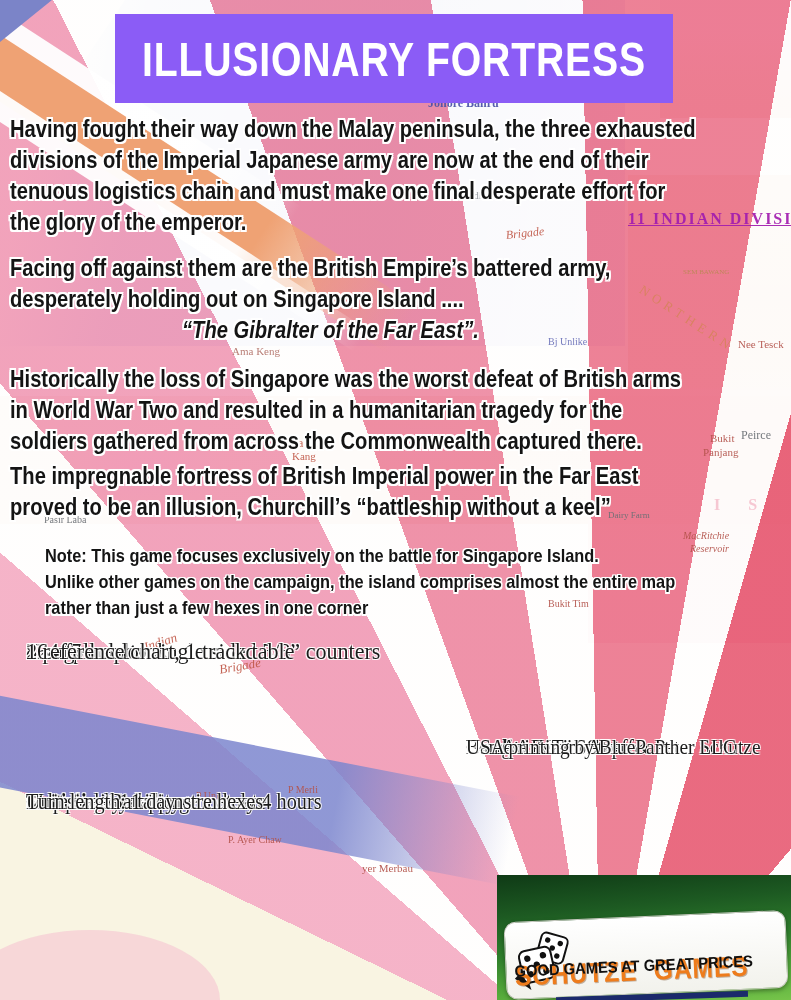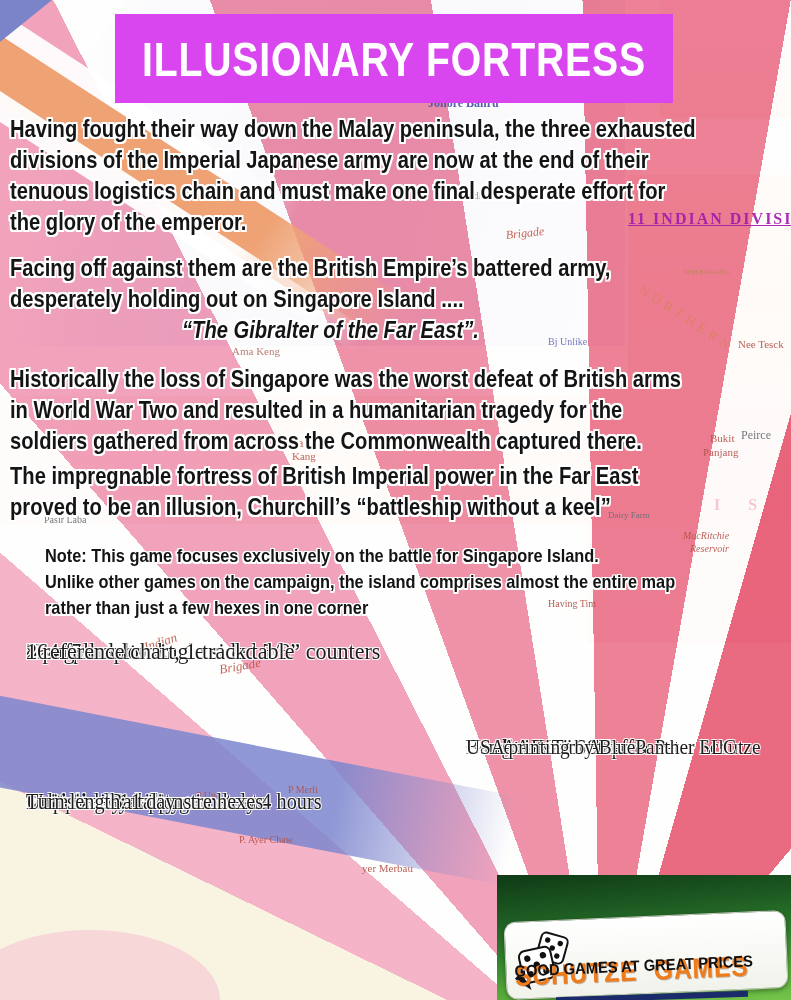--- a/index.html
+++ b/index.html
@@ -115,30 +115,30 @@
       <span class="maplabel" style="left: 278px; top: 436px; color: rgb(192, 88, 72); font-size: 12px;">Choa Chu</span>
       <span class="maplabel" style="left: 292px; top: 450px; color: rgb(192, 88, 72); font-size: 11px;">Kang</span>
       <span class="maplabel" style="left: 710px; top: 432px; color: rgb(179, 82, 74); font-size: 11px;">Bukit</span>
       <span class="maplabel" style="left: 703px; top: 446px; color: rgb(179, 82, 74); font-size: 11px;">Panjang</span>
       <span class="maplabel" style="left: 741px; top: 428px; color: rgb(106, 111, 116); font-size: 12px;">Peirce</span>
       <span class="maplabel" style="left: 44px; top: 514px; color: rgb(106, 111, 116); font-size: 10px;">Pasir Laba</span>
       <span class="maplabel" style="left: 714px; top: 496px; color: rgb(246, 195, 207); font-size: 16px; letter-spacing: 12px; font-weight: bold;">I   S</span>
       <span class="maplabel" style="left: 608px; top: 510px; color: rgb(106, 111, 116); font-size: 9px;">Dairy Farm</span>
       <span class="maplabel" style="left: 683px; top: 530px; color: rgb(179, 82, 74); font-size: 10px; font-style: italic;">MacRitchie</span>
       <span class="maplabel" style="left: 690px; top: 543px; color: rgb(179, 82, 74); font-size: 10px; font-style: italic;">Reservoir</span>
-      <span class="maplabel" style="left: 548px; top: 598px; color: rgb(179, 82, 74); font-size: 10px;">Having Tim</span>
+      <span class="maplabel" style="left: 548px; top: 598px; color: rgb(179, 82, 74); font-size: 10px;">Bukit Tim</span>
       <span class="maplabel" style="left: 142px; top: 640px; color: rgb(192, 88, 72); font-size: 13px; transform: rotate(-18deg); font-style: italic;">Indian</span>
       <span class="maplabel" style="left: 218px; top: 662px; color: rgb(192, 88, 72); font-size: 13px; transform: rotate(-10deg); font-style: italic;">Brigade</span>
       <span class="maplabel" style="left: 196px; top: 790px; color: rgb(179, 82, 74); font-size: 10px;">P Unit</span>
       <span class="maplabel" style="left: 288px; top: 784px; color: rgb(179, 82, 74); font-size: 10px;">P Merli</span>
-      <span class="maplabel" style="left: 239px; top: 834px; color: rgb(179, 82, 74); font-size: 10px;">P. Ayer Chaw</span>
+      <span class="maplabel" style="left: 228px; top: 834px; color: rgb(179, 82, 74); font-size: 10px;">P. Ayer Chaw</span>
       <span class="maplabel" style="left: 362px; top: 862px; color: rgb(179, 82, 74); font-size: 11px;">yer Merbau</span>
     </div>
 
-  <div class="banner" style="background:#d946ef;">
+  <div class="banner" style="background:#8b5cf6;">
     <div class="banner-title">ILLUSIONARY FORTRESS</div>
   </div>
 
   <div class="para p1">Having fought their way down the Malay peninsula, the three exhausted
 divisions of the Imperial Japanese army are now at the end of their
 tenuous logistics chain and must make one final desperate effort for
 the glory of the emperor.</div>
   <div class="para p2">Facing off against them are the British Empire’s battered army,
 desperately holding out on Singapore Island ....</div>
   <div class="para quote">“The Gibralter of the Far East”.</div>

